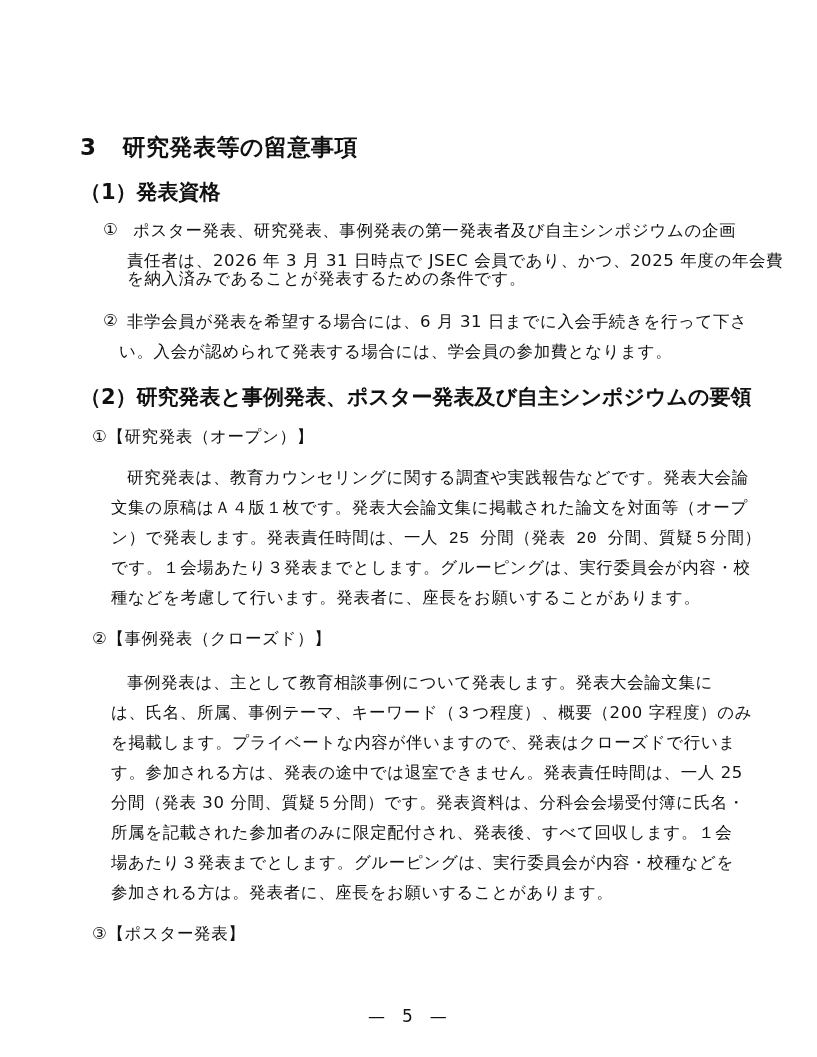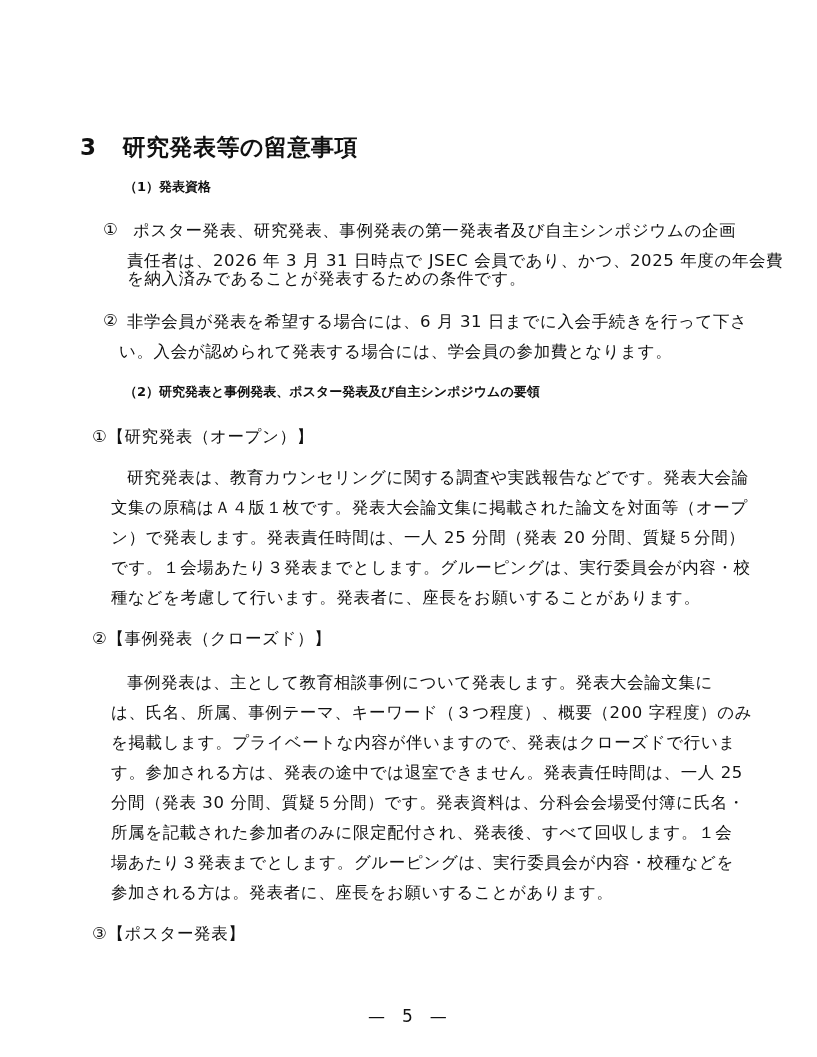--- a/index.html
+++ b/index.html
@@ -2,21 +2,21 @@
 <html><head>
   <meta charset="utf-8">
   <style>
     html, body { margin: 0; padding: 0; background: #ffffff; }
     body {
       width: 817px; height: 1057px; position: relative; overflow: hidden;
       font-family: "DejaVu Sans", sans-serif; color: #111111;
     }
     .abs { position: absolute; white-space: nowrap; }
     .h1 { font-size: 23px; font-weight: bold; letter-spacing: 0.5px; }
-    .h2 { font-size: 13px; font-weight: bold; margin-left: 44px; }
+    .h2 { font-size: 21px; font-weight: bold; }
     .body { font-size: 16.5px; letter-spacing: 0.6px; }
     .page-num { font-size: 17px; letter-spacing: 0; }
   </style>
 </head>
 <body>
 
 <div class="abs h1" style="left:80px; top:132px;">
   <span>3</span><span style="display:inline-block;width:26px;"></span><span>研究発表等の留意事項</span>
 </div>
 
@@ -29,21 +29,21 @@
 
 <div class="abs body" style="left:103px; top:311px;">②</div>
 <div class="abs body" style="left:127px; top:311px;"> 非学会員が発表を希望する場合には、6 月 31 日までに入会手続きを行って下さ</div>
 <div class="abs body" style="left:119px; top:341px;">い。入会が認められて発表する場合には、学会員の参加費となります。</div>
 
 <div class="abs h2" style="left:80px; top:383px;">（2）研究発表と事例発表、ポスター発表及び自主シンポジウムの要領</div>
 
 <div class="abs body" style="left:92px; top:426px;">①【研究発表（オープン）】</div>
 <div class="abs body" style="left:127px; top:467px;">研究発表は、教育カウンセリングに関する調査や実践報告などです。発表大会論</div>
 <div class="abs body" style="left:111px; top:497px;">文集の原稿はＡ４版１枚です。発表大会論文集に掲載された論文を対面等（オープ</div>
-<div class="abs body" style="left:111px; top:527px;">ン）で発表します。発表責任時間は、一人 25 分間（発表 20 分間、質疑５分間）</div>
+<div class="abs body" style="left:111px; top:527px;font-family:Liberation Mono, monospace;">ン）で発表します。発表責任時間は、一人 25 分間（発表 20 分間、質疑５分間）</div>
 <div class="abs body" style="left:111px; top:557px;">です。１会場あたり３発表までとします。グルーピングは、実行委員会が内容・校</div>
 <div class="abs body" style="left:111px; top:587px;">種などを考慮して行います。発表者に、座長をお願いすることがあります。</div>
 
 <div class="abs body" style="left:92px; top:628px;">②【事例発表（クローズド）】</div>
 <div class="abs body" style="left:127px; top:672px;">事例発表は、主として教育相談事例について発表します。発表大会論文集に</div>
 <div class="abs body" style="left:111px; top:702px;">は、氏名、所属、事例テーマ、キーワード（３つ程度）、概要（200 字程度）のみ</div>
 <div class="abs body" style="left:111px; top:732px;">を掲載します。プライベートな内容が伴いますので、発表はクローズドで行いま</div>
 <div class="abs body" style="left:111px; top:762px;">す。参加される方は、発表の途中では退室できません。発表責任時間は、一人 25</div>
 <div class="abs body" style="left:111px; top:792px;">分間（発表 30 分間、質疑５分間）です。発表資料は、分科会会場受付簿に氏名・</div>
 <div class="abs body" style="left:111px; top:822px;">所属を記載された参加者のみに限定配付され、発表後、すべて回収します。１会</div>

